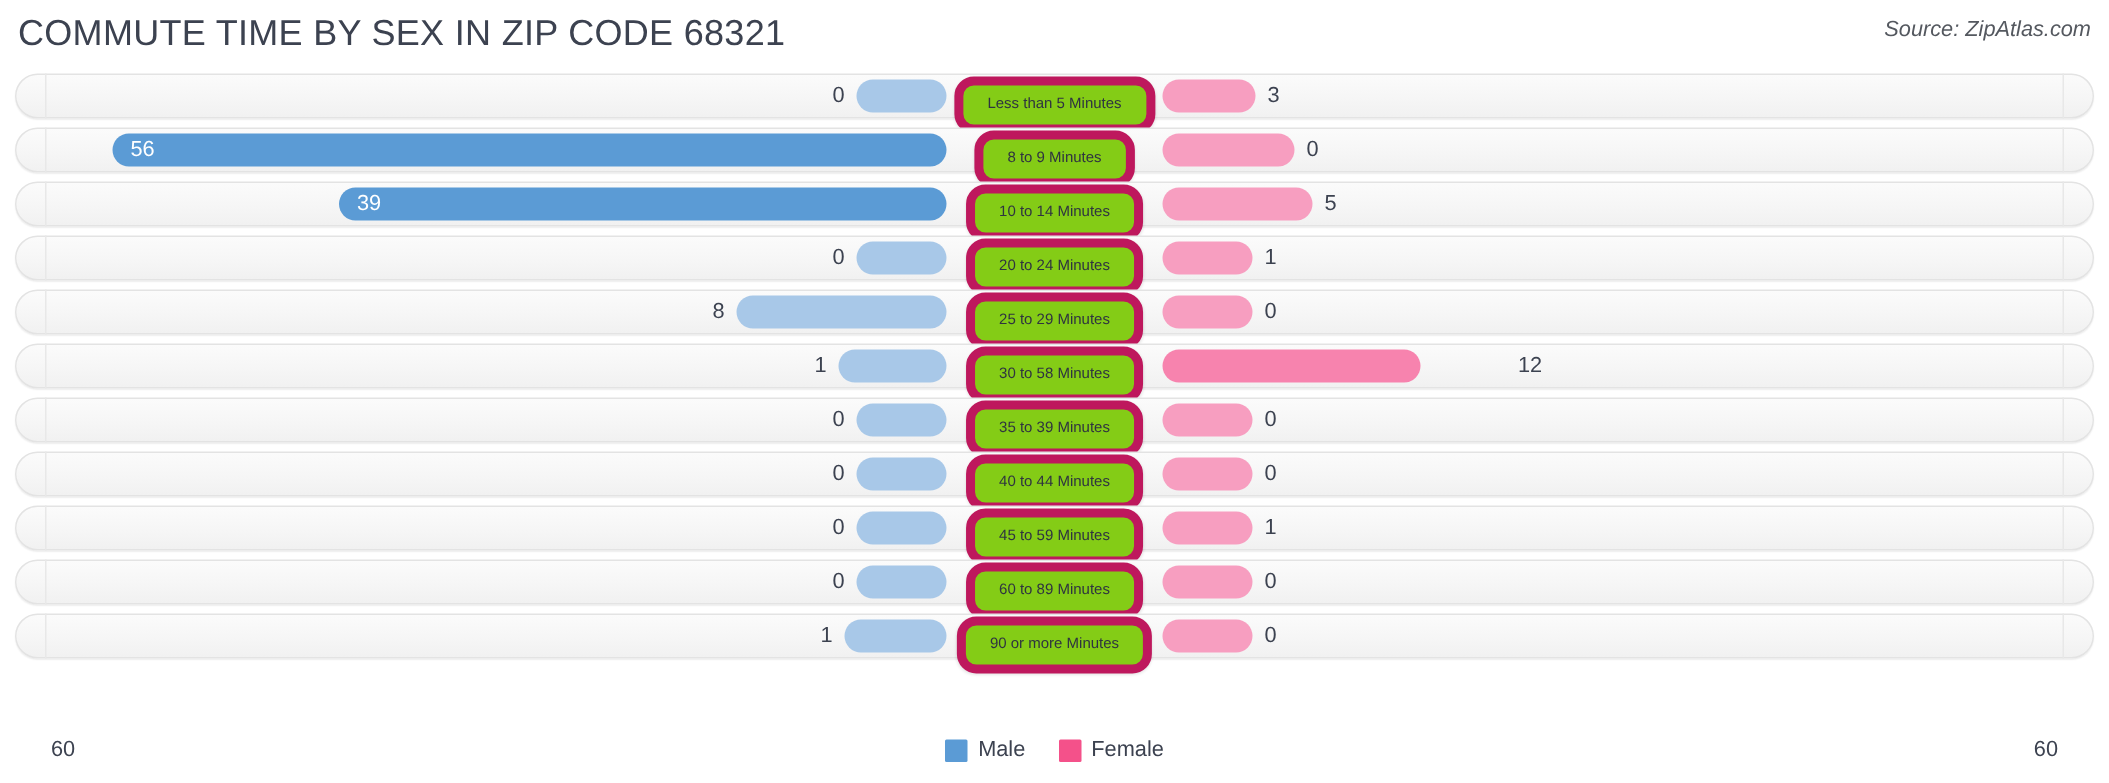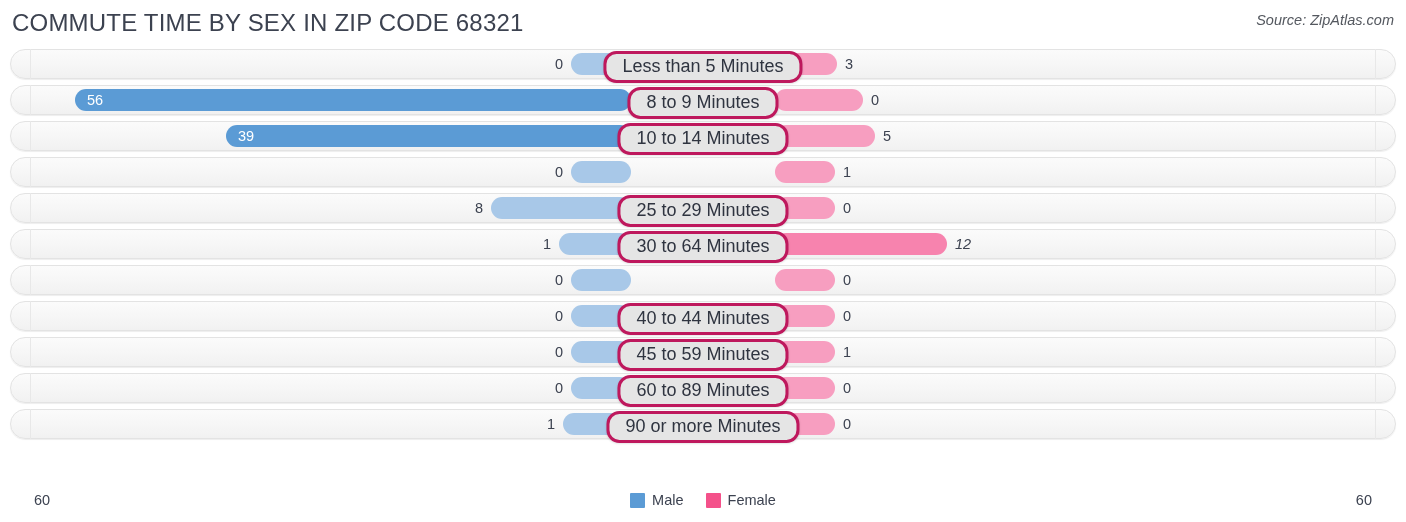--- a/index.html
+++ b/index.html
@@ -126,24 +126,24 @@
 
   
   .center-pill {
     position: absolute;
     left: 50%;
     top: 2px;
     transform: translateX(-50%);
     height: 26px;
     line-height: 25px;
     padding: 0 16px;
-    background: #e5e5e5;
-    border: 3px solid #be185d;
+    background: #84cc16;
+    border: 6px solid #be185d;
     border-radius: 13px;
-    font-size: 18px;
+    font-size: 10px;
     color: #2f3440;
     white-space: nowrap;
     box-shadow: 0 1px 2px rgba(0,0,0,0.10);
   }
 
   
   .footer {
     position: absolute;
     left: 0;
     bottom: 0;
@@ -229,49 +229,51 @@
         <div class="center-pill" style="left: 703px; text-align: center;">10 to 14 Minutes</div>
       </div>
       <div class="row">
         <div class="track"></div>
         <div class="gridline left"></div>
         <div class="gridline right"></div>
         <div class="bar male" style="width: 60px; left: 571px;"></div>
         <div class="bar female" style="width: 60px; left: 775px;"></div>
         <div class="val left" style="left: 505px; width: 58px;">0</div>
         <div class="val right" style="left: 843px; width: 58px;">1</div>
+        <div class="center-pill" style="left: 703px;">20 to 24 Minutes</div>
       </div>
       <div class="row">
         <div class="track"></div>
         <div class="gridline left"></div>
         <div class="gridline right"></div>
         <div class="bar male" style="width: 140px; left: 491px;"></div>
         <div class="bar female" style="width: 60px; left: 775px;"></div>
         <div class="val left" style="left: 425px; width: 58px;">8</div>
         <div class="val right" style="left: 843px; width: 58px;">0</div>
         <div class="center-pill" style="left: 703px;">25 to 29 Minutes</div>
       </div>
       <div class="row">
         <div class="track"></div>
         <div class="gridline left"></div>
         <div class="gridline right"></div>
         <div class="bar male" style="width: 72px; left: 559px;"></div>
         <div class="bar female mid" style="width: 172px; left: 775px;"></div>
         <div class="val left" style="left: 493px; width: 58px;">1</div>
-        <div class="val right" style="left: 955px; width: 58px; font-style: italic;">12</div>
-        <div class="center-pill" style="left: 703px;">30 to 64 Minutes</div>
-      </div>
-      <div class="row">
-        <div class="track"></div>
-        <div class="gridline left"></div>
-        <div class="gridline right"></div>
-        <div class="bar male" style="width: 60px; left: 571px;"></div>
-        <div class="bar female" style="width: 60px; left: 775px;"></div>
-        <div class="val left" style="left: 505px; width: 58px;">0</div>
-        <div class="val right" style="left: 843px; width: 58px;">0</div>
+        <div class="val right" style="left: 1012px; width: 58px;">12</div>
+        <div class="center-pill" style="left: 703px;">30 to 58 Minutes</div>
+      </div>
+      <div class="row">
+        <div class="track"></div>
+        <div class="gridline left"></div>
+        <div class="gridline right"></div>
+        <div class="bar male" style="width: 60px; left: 571px;"></div>
+        <div class="bar female" style="width: 60px; left: 775px;"></div>
+        <div class="val left" style="left: 505px; width: 58px;">0</div>
+        <div class="val right" style="left: 843px; width: 58px;">0</div>
+        <div class="center-pill" style="left: 703px;">35 to 39 Minutes</div>
       </div>
       <div class="row">
         <div class="track"></div>
         <div class="gridline left"></div>
         <div class="gridline right"></div>
         <div class="bar male" style="width: 60px; left: 571px;"></div>
         <div class="bar female" style="width: 60px; left: 775px;"></div>
         <div class="val left" style="left: 505px; width: 58px;">0</div>
         <div class="val right" style="left: 843px; width: 58px;">0</div>
         <div class="center-pill" style="left: 703px;">40 to 44 Minutes</div>

